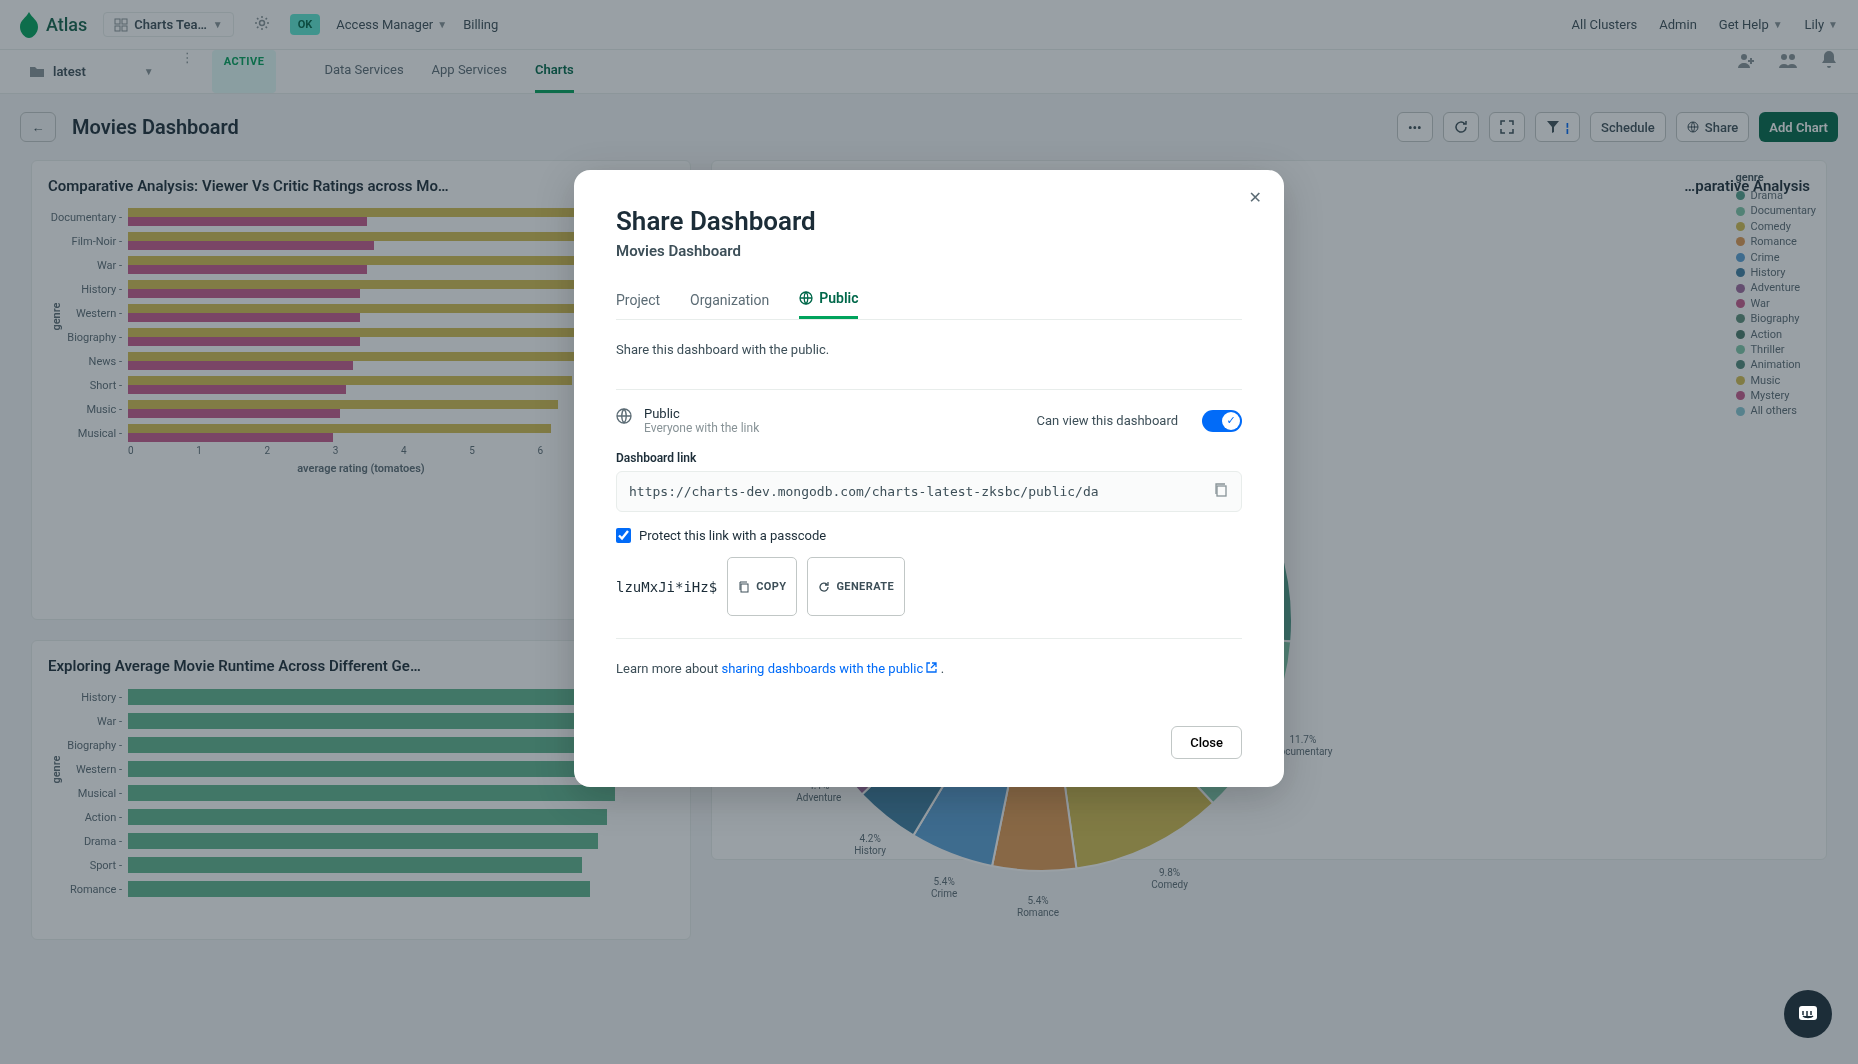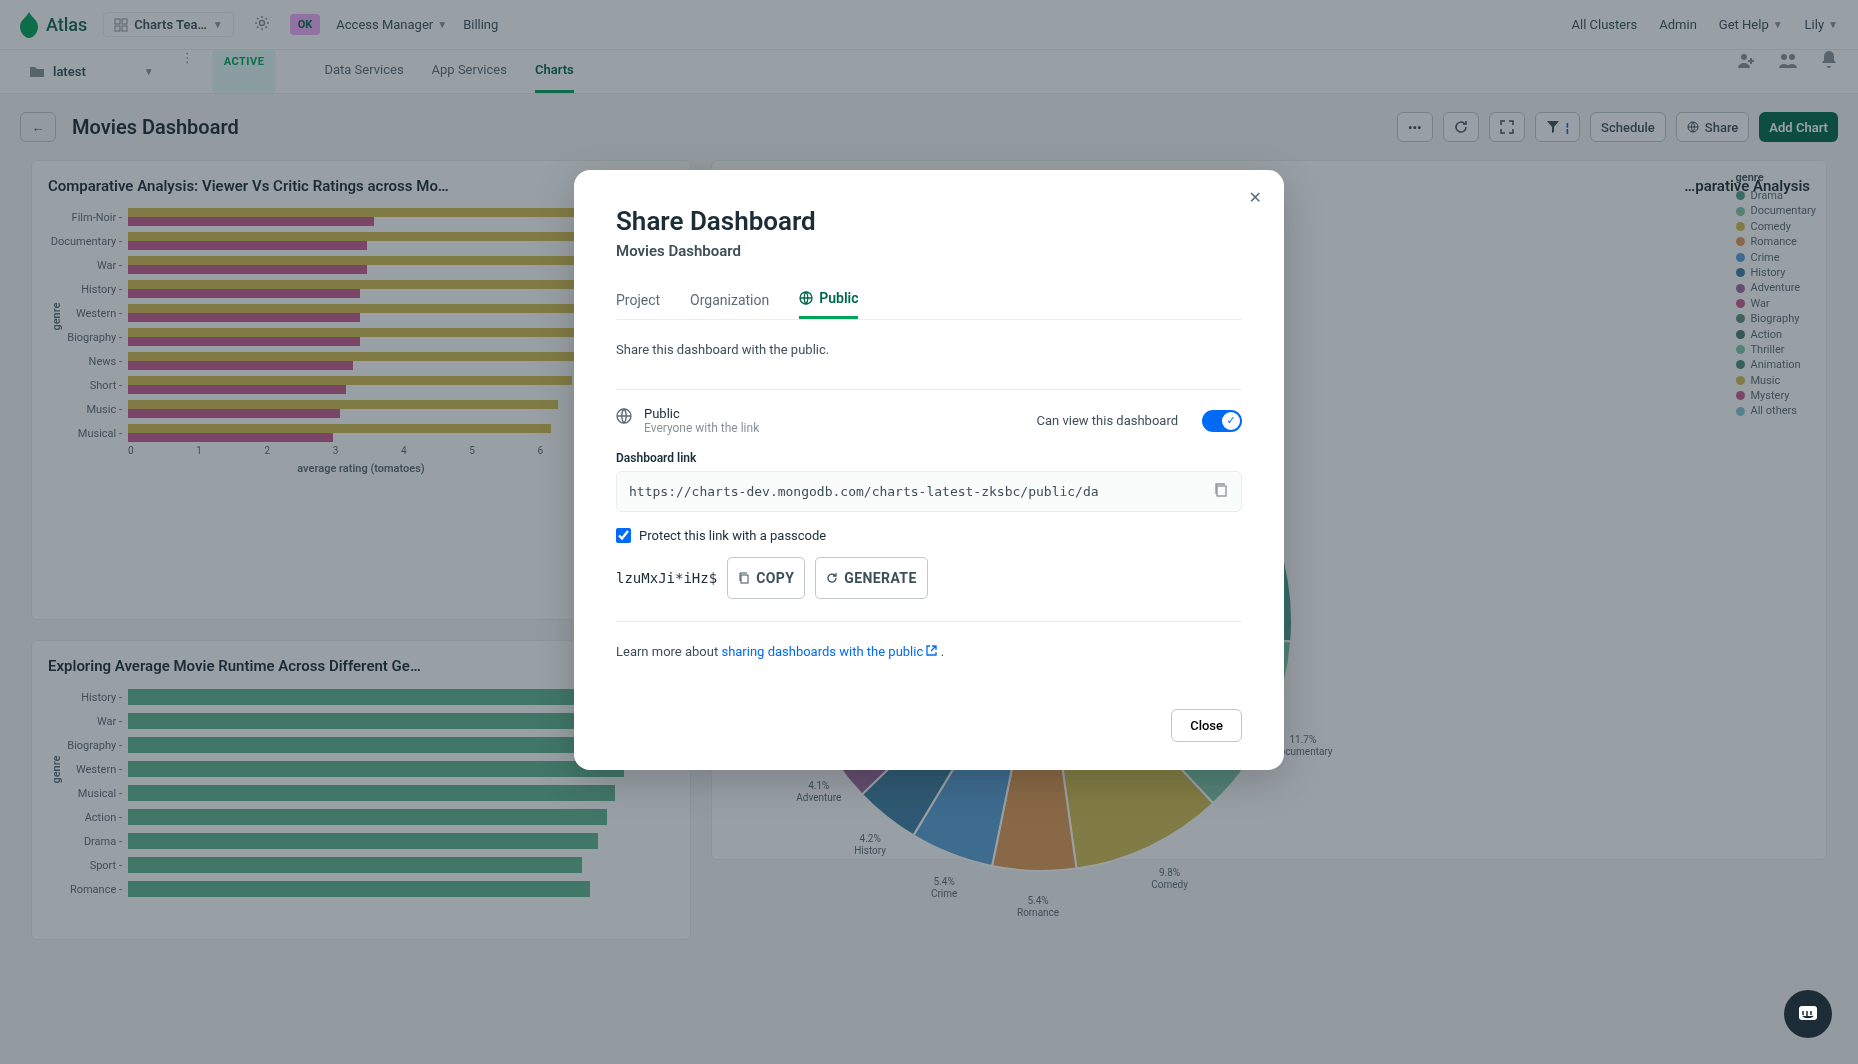--- a/index.html
+++ b/index.html
@@ -5,21 +5,21 @@
 * { box-sizing: border-box; margin: 0; padding: 0; font-family: -apple-system, BlinkMacSystemFont, "Segoe UI", Roboto, sans-serif; }
 body { background: #f5f6f7; font-size: 13px; color: #1c2d38; overflow: hidden; position: relative; width: 1858px; height: 1064px; }
 
 
 .topbar { display:flex; align-items:center; height:50px; background:#fff; border-bottom:1px solid #e8edeb; padding:0 20px; gap:16px; }
 .logo { display:flex; align-items:center; gap:8px; font-size:18px; font-weight:500; color:#116149; }
 .logo svg { width:18px; height:26px; }
 .proj-switch { display:flex; align-items:center; gap:6px; border:1px solid #e8edeb; border-radius:4px; padding:4px 10px; font-weight:600; color:#3d4f58; cursor:pointer; }
 .proj-switch .caret { color:#889397; font-size:10px; }
 .gear-btn { color:#889397; padding:4px; cursor:pointer; }
-.ok-badge { background:#f0abfc; color:#00684a; font-weight:700; font-size:11px; padding:4px 8px; border-radius:4px; }
+.ok-badge { background:#5eead4; color:#00684a; font-weight:700; font-size:11px; padding:4px 8px; border-radius:4px; }
 .topnav-item { color:#3d4f58; font-size:13px; cursor:pointer; display:flex; align-items:center; gap:4px; }
 .topnav-item .caret { font-size:10px; color:#889397; }
 .topbar .spacer { flex:1; }
 .topbar-right { display:flex; align-items:center; gap:22px; }
 
 
 .subbar { display:flex; height:44px; background:#fff; border-bottom:1px solid #e8edeb; padding:0 20px; gap:18px; }
 .folder-sel { display:flex; align-items:center; gap:8px; color:#3d4f58; font-weight:600; cursor:pointer; padding:4px 8px; border:1px solid transparent; }
 .folder-sel .caret { font-size:10px; color:#889397; margin-left:50px; }
 .kebab { color:#889397; cursor:pointer; }
@@ -88,21 +88,21 @@
 .toggle { width:40px; height:22px; background:#016bf8; border-radius:11px; position:relative; cursor:pointer; }
 .toggle::after { content:'✓'; color:#016bf8; background:#fff; width:18px; height:18px; border-radius:50%; position:absolute; right:2px; top:2px; font-size:11px; display:flex; align-items:center; justify-content:center; }
 .field-label { font-size:12px; font-weight:600; margin-bottom:6px; }
 .link-box { display:flex; align-items:center; gap:8px; border:1px solid #e8edeb; border-radius:6px; padding:10px 12px; background:#fafbfb; margin-bottom:16px; }
 .link-box input { flex:1; border:none; background:transparent; font-family:ui-monospace,Menlo,monospace; font-size:13px; color:#3d4f58; outline:none; }
 .link-box .copy-ic { color:#889397; cursor:pointer; }
 .chk-row { display:flex; align-items:center; gap:8px; margin-bottom:14px; }
 .chk-row input { width:15px; height:15px; accent-color:#016bf8; }
 .passcode-row { display:flex; align-items:center; gap:10px; margin-bottom:22px; border-bottom:1px solid #e8edeb; padding-bottom:22px; }
 .passcode-row code { font-family:ui-monospace,Menlo,monospace; font-size:14px; }
-.sm-btn { border:1px solid #c1c7c6; background:#fff; border-radius:5px; padding:12px 10px; font-size:14px; font-weight:700; letter-spacing:0.4px; display:flex; gap:6px; align-items:center; cursor:pointer; color:#3d4f58; }
+.sm-btn { border:1px solid #c1c7c6; background:#fff; border-radius:5px; padding:22px 10px; font-size:11px; font-weight:700; letter-spacing:0.4px; display:flex; gap:6px; align-items:center; cursor:pointer; color:#3d4f58; }
 .learn { font-size:13px; color:#3d4f58; }
 .learn a { color:#016bf8; text-decoration:none; }
 .modal-foot { display:flex; justify-content:flex-end; margin-top:50px; }
 .close-btn { border:1px solid #c1c7c6; background:#fff; border-radius:6px; padding:8px 18px; font-size:13px; font-weight:500; cursor:pointer; }
 
 
 .intercom { position:fixed; right:26px; bottom:26px; width:48px; height:48px; border-radius:50%; background:#1c2d38; color:#fff; display:flex; align-items:center; justify-content:center; cursor:pointer; }
 </style>
 </head>
 <body>
@@ -218,31 +218,31 @@
   </div>
 </div>
 
 <div class="dash">
   <div class="col-left">
     <div class="card" style="height:460px">
       <div class="chart-title">Comparative Analysis: Viewer Vs Critic Ratings across Mo…</div>
       <div class="bar-chart" id="bar0">
         <span class="axis-label-y">genre</span>
       <div class="bar-row">
+            <div class="bar-label">Documentary -</div>
+            <div class="bar-track">
+              <div class="bar ser-a" style="background: rgb(212, 189, 80); width: 92.5%;"></div>
+              <div class="bar ser-b" style="background: rgb(199, 90, 140); width: 43.75%;"></div>
+            </div>
+          </div>
+          <div class="bar-row">
             <div class="bar-label">Film-Noir -</div>
             <div class="bar-track">
               <div class="bar ser-a" style="background: rgb(212, 189, 80); width: 95%;"></div>
               <div class="bar ser-b" style="background: rgb(199, 90, 140); width: 45%;"></div>
-            </div>
-          </div>
-          <div class="bar-row">
-            <div class="bar-label">Documentary -</div>
-            <div class="bar-track">
-              <div class="bar ser-a" style="background: rgb(212, 189, 80); width: 92.5%;"></div>
-              <div class="bar ser-b" style="background: rgb(199, 90, 140); width: 43.75%;"></div>
             </div>
           </div>
           <div class="bar-row">
             <div class="bar-label">War -</div>
             <div class="bar-track">
               <div class="bar ser-a" style="background: rgb(212, 189, 80); width: 91.25%;"></div>
               <div class="bar ser-b" style="background: rgb(199, 90, 140); width: 43.75%;"></div>
             </div>
           </div>
           <div class="bar-row">

